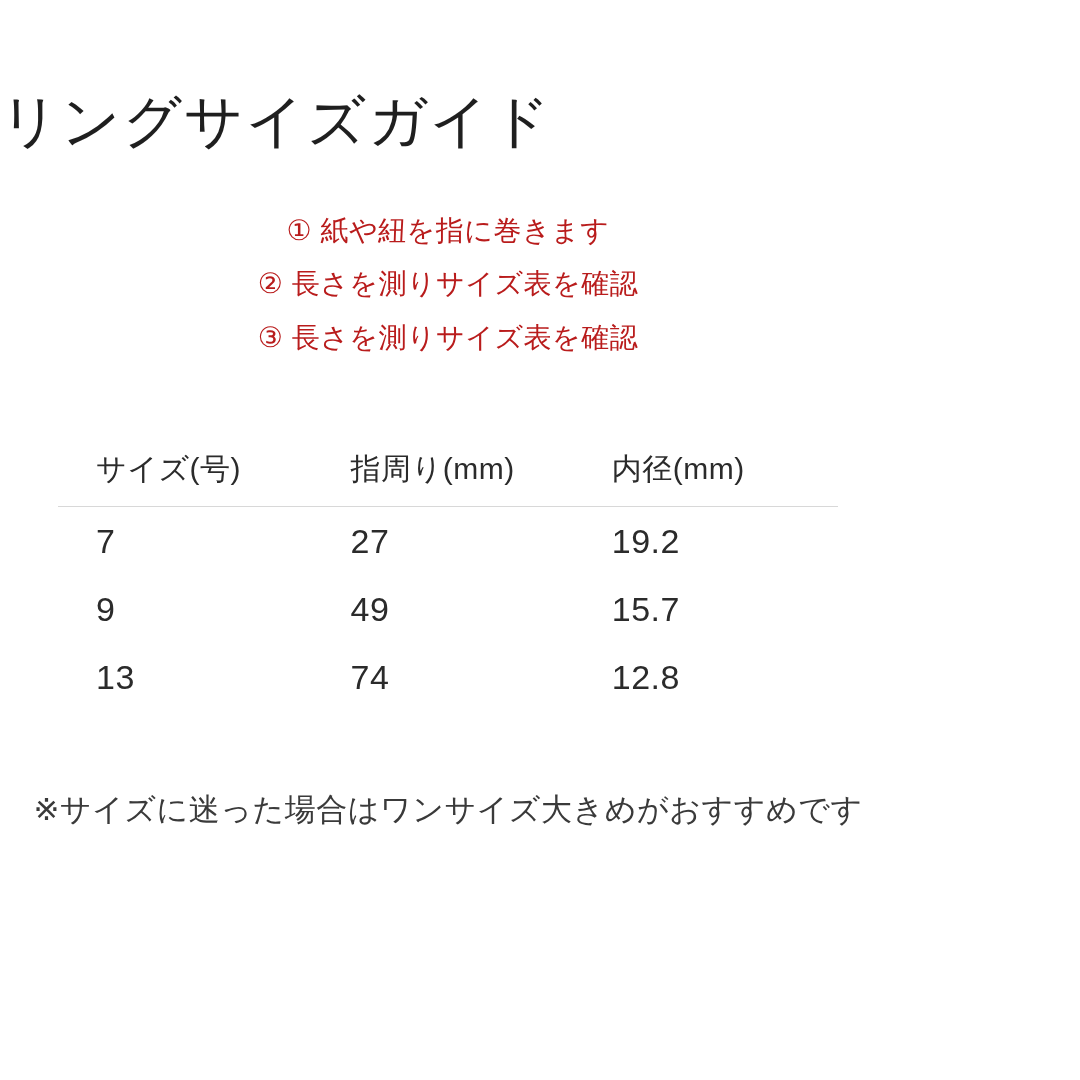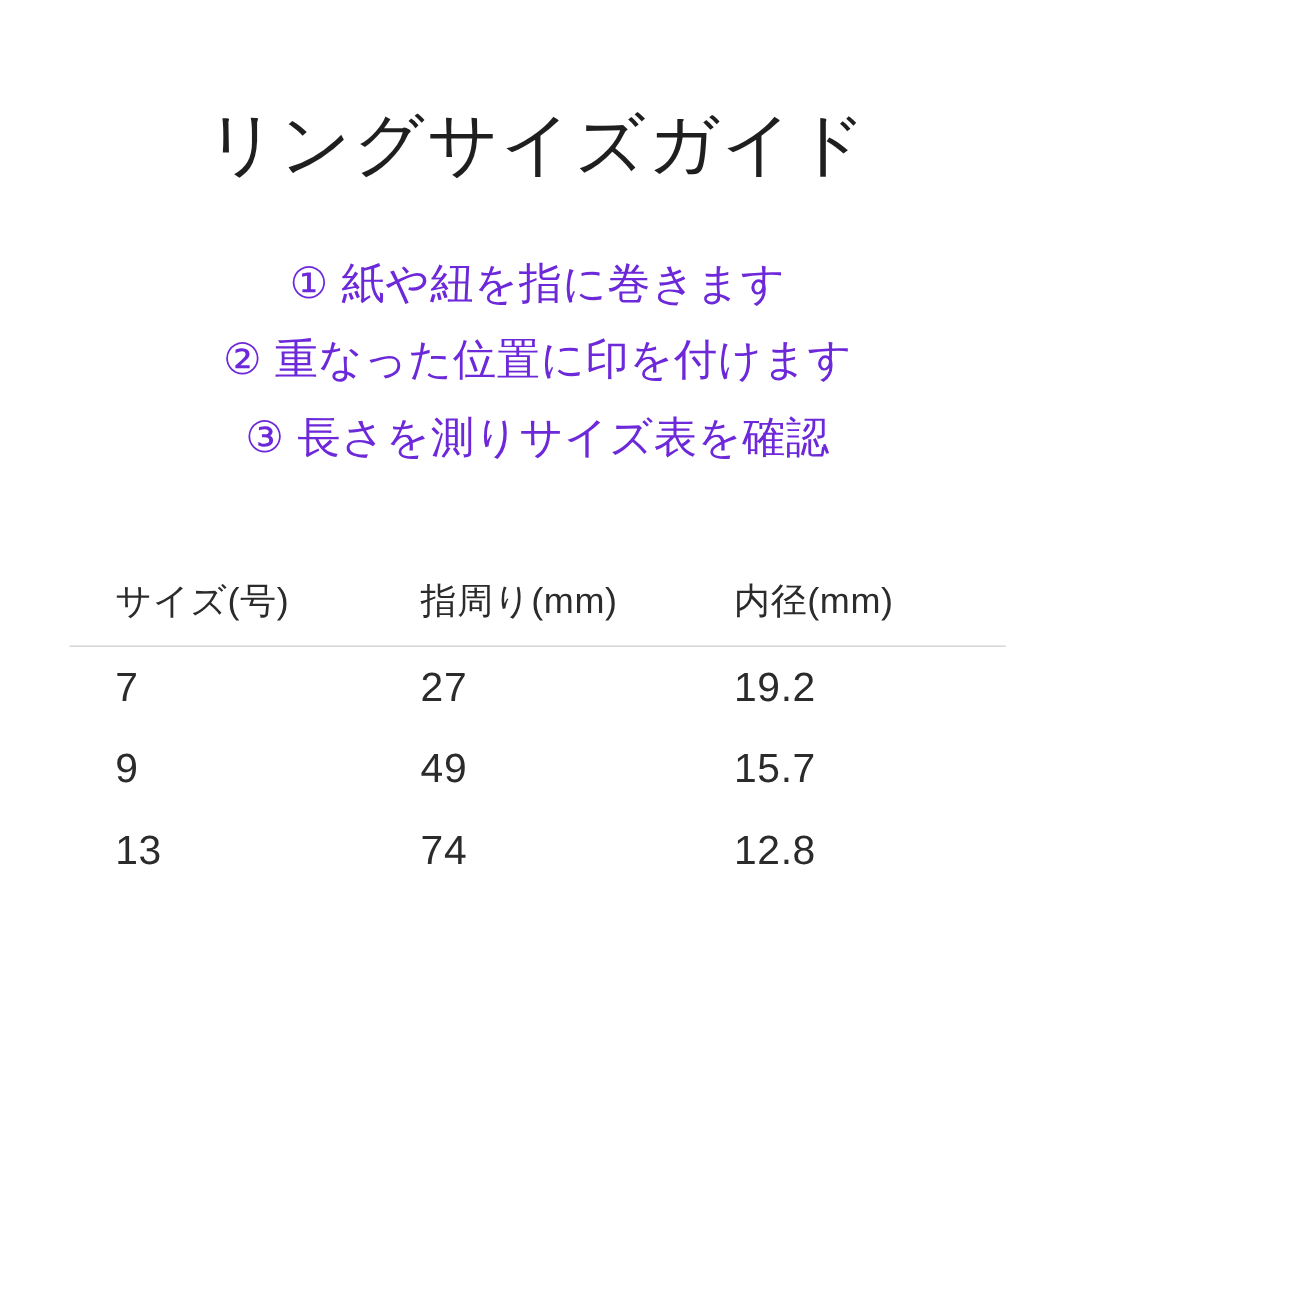--- a/index.html
+++ b/index.html
@@ -13,41 +13,40 @@
     font-family: "Liberation Sans", "DejaVu Sans", sans-serif;
     color: #2b2b2b;
     overflow: hidden;
   }
   .page {
     width: 896px;
     height: 1080px;
     box-sizing: border-box;
     display: flex;
     flex-direction: column;
-    align-items: center;
     padding-top: 86px;
   }
   .title {
     font-size: 58px;
     letter-spacing: 2px;
     color: #1f1f1f;
     font-weight: 400;
     line-height: 1.2;
     margin-bottom: 56px;
   }
   .steps {
     display: flex;
     flex-direction: column;
     align-items: center;
     gap: 16px;
     margin-bottom: 92px;
   }
   .step {
-    font-size: 36px;
-    color: #6d28d9;
+    font-size: 28px;
+    color: #b91c1c;
     line-height: 1.35;
     font-weight: 400;
     letter-spacing: 0.5px;
   }
   .table-wrap {
     width: 780px;
     margin: 0 auto;
   }
   table.size-table {
     width: 100%;
@@ -87,21 +86,21 @@
 </style>
 </head>
 <body>
 
 <div class="page">
 
   <div class="title">リングサイズガイド</div>
 
   <div class="steps">
     <div class="step">① 紙や紐を指に巻きます</div>
-    <div class="step">② 重なった位置に印を付けます</div>
+    <div class="step">② 長さを測りサイズ表を確認</div>
     <div class="step">③ 長さを測りサイズ表を確認</div>
   </div>
 
   <div class="table-wrap">
     <table class="size-table">
       <thead>
         <tr>
           <th class="col-size">サイズ(号)</th>
           <th class="col-circ">指周り(mm)</th>
           <th class="col-diam">内径(mm)</th>
@@ -120,14 +119,15 @@
         </tr>
         <tr>
           <td class="col-size">13</td>
           <td class="col-circ">74</td>
           <td class="col-diam">12.8</td>
         </tr>
       </tbody>
     </table>
   </div>
 
+  <div class="note">※サイズに迷った場合はワンサイズ大きめがおすすめです</div>
 
 </div>
 
 </body></html>

